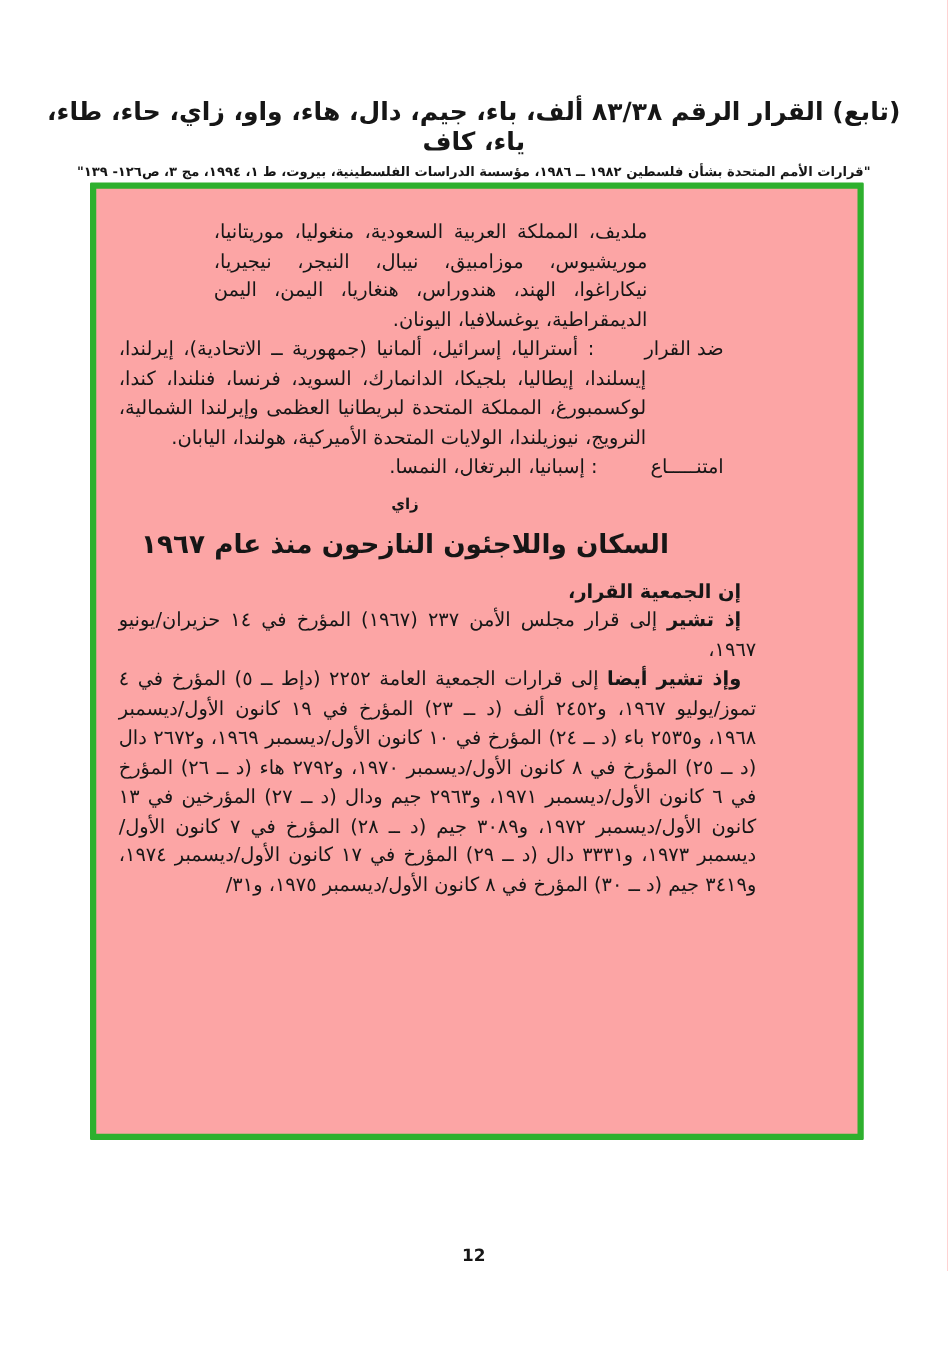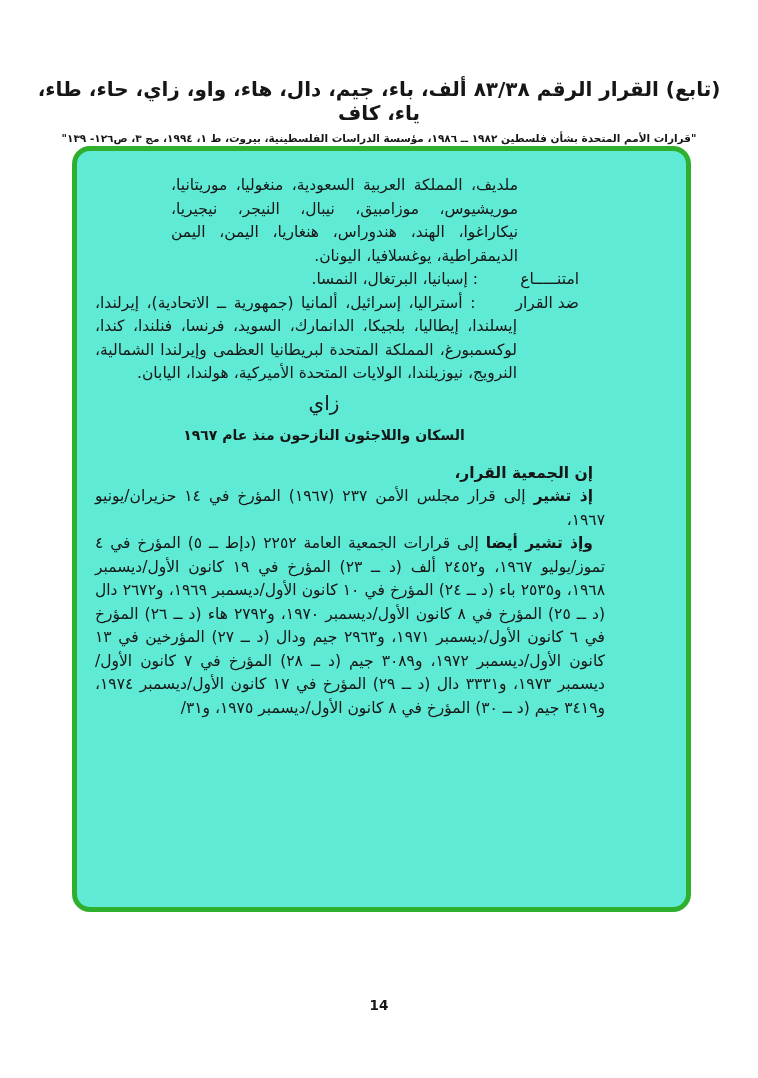--- a/index.html
+++ b/index.html
@@ -5,63 +5,63 @@
   html,body{margin:0;padding:0;}
   body{
     width:758px;height:1078px;position:relative;background:#ffffff;
     font-family:"DejaVu Sans", sans-serif;color:#161616;overflow:hidden;
   }
   .header{position:absolute;top:77px;left:30px;right:30px;text-align:center;direction:rtl;}
   .header-l1{font-size:20px;font-weight:bold;letter-spacing:0;}
   .header-l2{font-size:10.5px;font-weight:bold;margin-top:7px;}
   .doc-box{
     position:absolute;left:72px;top:146px;width:619px;height:766px;
-    box-sizing:border-box;border:5px solid #2eb02e;border-radius:18px;background:#5eead4;
+    box-sizing:border-box;border:5px solid #2eb02e;border-radius:1px;background:#fca5a5;
   }
   .content{
     position:absolute;top:23px;right:81px;left:18px;
     direction:rtl;text-align:justify;font-size:15.5px;line-height:23.5px;
   }
   .countries-cont{margin-right:87px;margin-left:76px;}
   .vote-entry{margin-right:26px;padding-right:62px;text-indent:-62px;}
   .vote-label{display:inline-block;width:96px;text-indent:0;}
   .vote-colon{display:inline;}
   .heading-wrap{position:relative;left:-26px;text-align:center;text-indent:0;}
-  .h-letter{margin-top:6px;font-weight:normal;font-size:20px;}
-  .h-title{margin-top:9px;font-weight:bold;font-size:14px;}
+  .h-letter{margin-top:6px;font-weight:bold;font-size:12px;}
+  .h-title{margin-top:9px;font-weight:bold;font-size:21px;}
   .assembly{margin-top:14px;font-weight:bold;text-indent:12px;}
   .para{text-indent:12px;}
   .lead{font-weight:bold;margin-top:44px;}
   .page-num{position:absolute;top:997px;left:0;right:0;text-align:center;
     font-size:13.5px;font-weight:bold;direction:rtl;}
 </style>
 </head>
 <body>
 
 <div class="header">
   <div class="header-l1">(تابع) القرار الرقم ٨٣/٣٨ ألف، باء، جيم، دال، هاء، واو، زاي، حاء، طاء، ياء، كاف</div>
   <div class="header-l2">"قرارات الأمم المتحدة بشأن فلسطين ١٩٨٢ ــ ١٩٨٦، مؤسسة الدراسات الفلسطينية، بيروت، ط ١، ١٩٩٤، مج ٣، ص١٢٦- ١٣٩"</div>
 </div>
 
 <div class="doc-box">
   <div class="content">
 
     <div class="countries-cont">ملديف، المملكة العربية السعودية، منغوليا، موريتانيا، موريشيوس، موزامبيق، نيبال، النيجر، نيجيريا، نيكاراغوا، الهند، هندوراس، هنغاريا، اليمن، اليمن الديمقراطية، يوغسلافيا، اليونان.</div>
 
+    <div class="vote-entry"><span class="vote-label">ضد القرار</span><span class="vote-colon"> : </span><span>أستراليا، إسرائيل، ألمانيا (جمهورية ــ الاتحادية)، إيرلندا، إيسلندا، إيطاليا، بلجيكا، الدانمارك، السويد، فرنسا، فنلندا، كندا، لوكسمبورغ، المملكة المتحدة لبريطانيا العظمى وإيرلندا الشمالية، النرويج، نيوزيلندا، الولايات المتحدة الأميركية، هولندا، اليابان.</span></div>
+
     <div class="vote-entry"><span class="vote-label">امتنـــــاع</span><span class="vote-colon"> : </span><span>إسبانيا، البرتغال، النمسا.</span></div>
-
-    <div class="vote-entry"><span class="vote-label">ضد القرار</span><span class="vote-colon"> : </span><span>أستراليا، إسرائيل، ألمانيا (جمهورية ــ الاتحادية)، إيرلندا، إيسلندا، إيطاليا، بلجيكا، الدانمارك، السويد، فرنسا، فنلندا، كندا، لوكسمبورغ، المملكة المتحدة لبريطانيا العظمى وإيرلندا الشمالية، النرويج، نيوزيلندا، الولايات المتحدة الأميركية، هولندا، اليابان.</span></div>
 
 
     <div class="heading-wrap h-letter">زاي</div>
 
     <div class="heading-wrap h-title">السكان واللاجئون النازحون منذ عام ١٩٦٧</div>
 
     <div class="assembly">إن الجمعية القرار،</div>
 
     <div class="para"><span class="lead">إذ تشير</span><span> إلى قرار مجلس الأمن ٢٣٧ (١٩٦٧) المؤرخ في ١٤ حزيران/يونيو ١٩٦٧،</span></div>
 
     <div class="para"><span class="lead">وإذ تشير أيضا</span><span> إلى قرارات الجمعية العامة ٢٢٥٢ (دإط ــ ٥) المؤرخ في ٤ تموز/يوليو ١٩٦٧، و٢٤٥٢ ألف (د ــ ٢٣) المؤرخ في ١٩ كانون الأول/ديسمبر ١٩٦٨، و٢٥٣٥ باء (د ــ ٢٤) المؤرخ في ١٠ كانون الأول/ديسمبر ١٩٦٩، و٢٦٧٢ دال (د ــ ٢٥) المؤرخ في ٨ كانون الأول/ديسمبر ١٩٧٠، و٢٧٩٢ هاء (د ــ ٢٦) المؤرخ في ٦ كانون الأول/ديسمبر ١٩٧١، و٢٩٦٣ جيم ودال (د ــ ٢٧) المؤرخين في ١٣ كانون الأول/ديسمبر ١٩٧٢، و٣٠٨٩ جيم (د ــ ٢٨) المؤرخ في ٧ كانون الأول/ديسمبر ١٩٧٣، و٣٣٣١ دال (د ــ ٢٩) المؤرخ في ١٧ كانون الأول/ديسمبر ١٩٧٤، و٣٤١٩ جيم (د ــ ٣٠) المؤرخ في ٨ كانون الأول/ديسمبر ١٩٧٥، و٣١/</span></div>
 
   </div>
 </div>
 
-<div class="page-num">14</div>
+<div class="page-num">12</div>
 
 </body></html>

